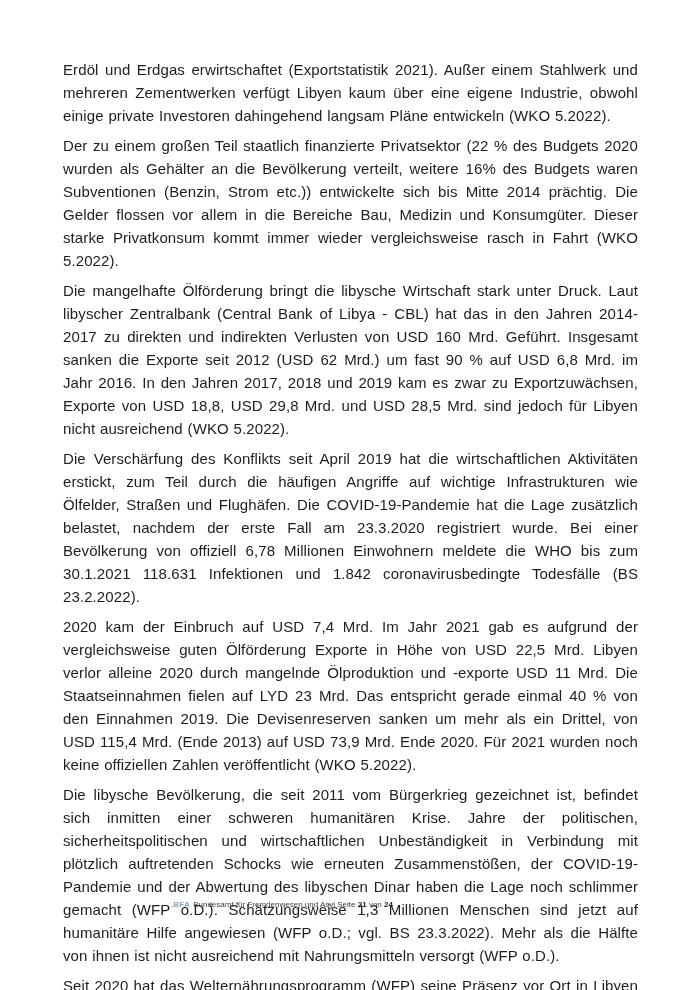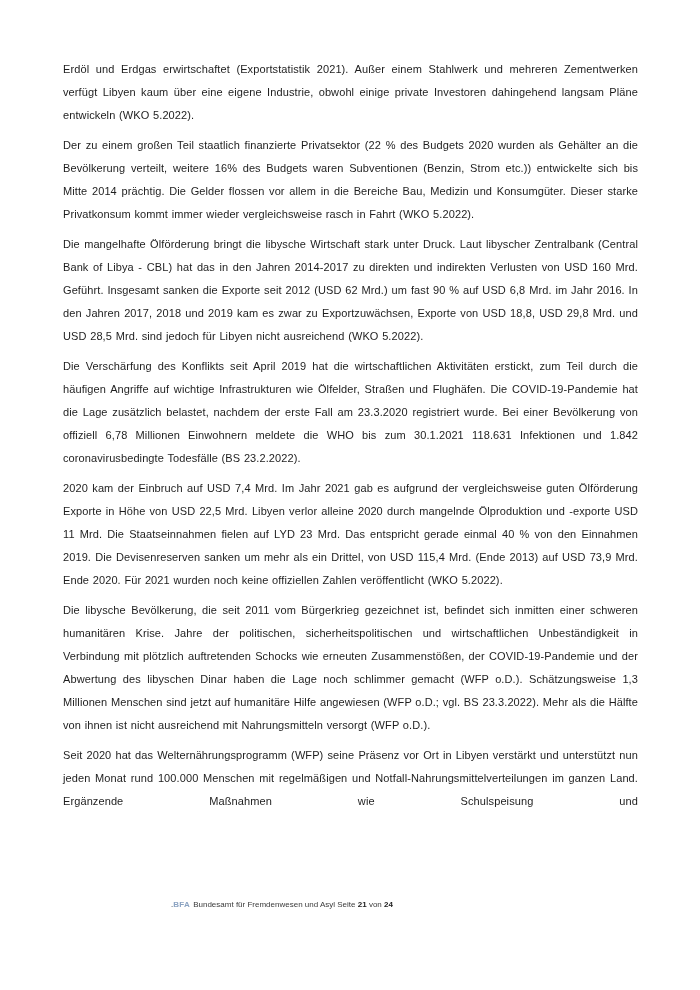--- a/index.html
+++ b/index.html
@@ -16,21 +16,21 @@
     overflow: hidden;
   }
   .page {
     position: absolute;
     left: 63px;
     top: 58px;
     width: 575px;
   }
   .page p {
     margin: 0 0 7px 0;
-    font-size: 11px;
+    font-size: 15px;
     line-height: 23px;
     text-align: justify;
     letter-spacing: 0.1px;
     word-spacing: 0.5px;
   }
   .page p.continues {
     text-align-last: justify;
   }
   .footer {
     position: absolute;

